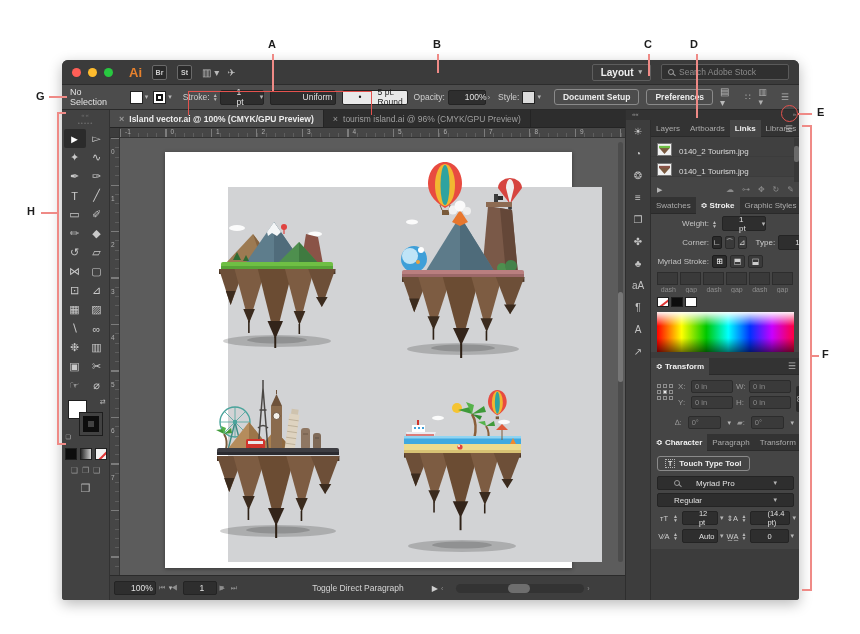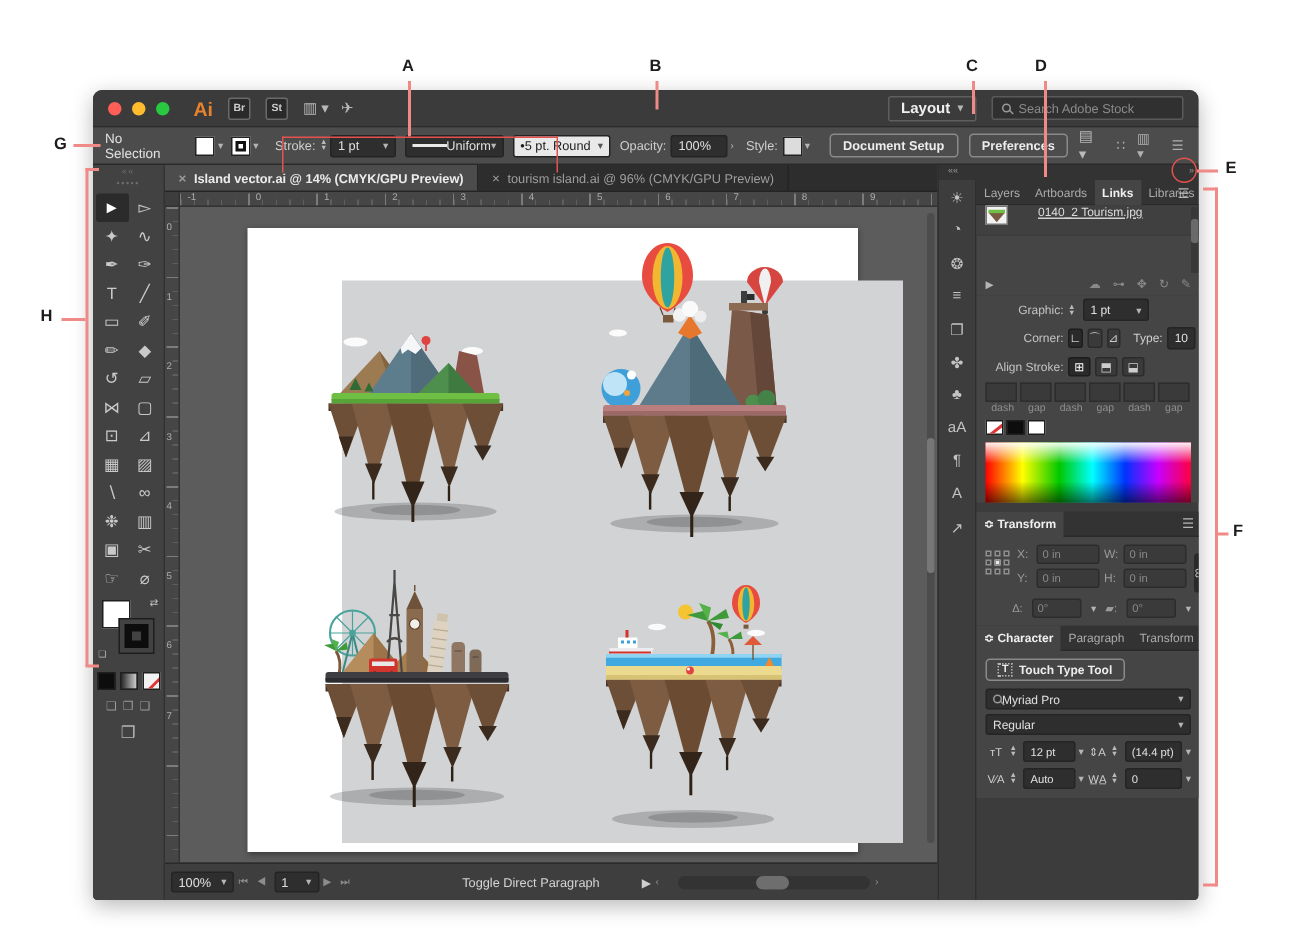--- a/index.html
+++ b/index.html
@@ -26,21 +26,21 @@
   
   .controlbar { position:absolute; left:0; top:25px; width:737px; height:25px; background:#4c4c4c; border-bottom:1px solid #2a2a2a; display:flex; align-items:center; font-size:8.5px; color:#d8d8d8; }
   .selstatus { margin-left:8px; margin-right:10px; font-size:9px; color:#e2e2e2; }
   .swatchbtn { display:flex; align-items:center; gap:2px; margin-right:5px; }
   .fillsw { width:13px; height:13px; background:#fff; border:1px solid #222; }
   .strokesw { width:13px; height:13px; background:#fff; border:1px solid #222; position:relative; }
   .strokesw::after { content:""; position:absolute; left:2px; top:2px; right:2px; bottom:2px; border:2.5px solid #111; }
   .chev { color:#b5b5b5; font-size:7px; }
   .cblabel { color:#cfcfcf; margin:0 3px 0 6px; }
   .spin { display:flex; flex-direction:column; line-height:4px; font-size:5px; color:#bbb; margin-right:2px; }
-  .well { background:#2e2e2e; border:1px solid #242424; border-radius:2px; height:15px; display:flex; align-items:center; padding:0 4px; color:#e0e0e0; gap:0; }
+  .well { background:#2e2e2e; border:1px solid #242424; border-radius:2px; height:15px; display:flex; align-items:center; padding:0 16px; color:#e0e0e0; gap:16px; }
   .well.light { background:#e9e9e9; color:#1a1a1a; }
   .wline { width:30px; height:2px; background:#e8e8e8; }
   .outbtn { border:1px solid #8a8a8a; border-radius:3px; padding:2px 8px; color:#ececec; font-size:8.5px; font-weight:bold; margin-right:7px; white-space:nowrap; }
   .cbicons { display:flex; align-items:center; gap:8px; margin-left:auto; margin-right:10px; color:#b0b0b0; font-size:9px; }
 
   
   .toolbar { position:absolute; left:0; top:50px; width:48px; height:490px; background:#424242; border-right:1px solid #323232; }
   .tb-grip { text-align:center; color:#6d6d6d; font-size:6px; letter-spacing:1px; padding-top:2px; }
   .toolgrid { display:grid; grid-template-columns:22px 22px; justify-content:center; margin-top:3px; }
   .tool { height:19px; display:flex; align-items:center; justify-content:center; color:#c9c9c9; font-size:11px; border-radius:2px; }
@@ -103,21 +103,21 @@
   .strip { position:absolute; left:0; top:10px; width:25px; height:480px; background:#3d3d3d; border-right:1px solid #2e2e2e; display:flex; flex-direction:column; align-items:center; padding-top:4px; gap:7px; }
   .stripicon { width:17px; height:15px; display:flex; align-items:center; justify-content:center; color:#c3c3c3; font-size:10px; }
   .panels { position:absolute; left:25px; top:10px; width:149px; height:480px; }
 
   .ptabs { display:flex; align-items:center; height:17px; background:#333333; border-bottom:1px solid #2a2a2a; font-size:8px; color:#ababab; }
   .ptab { padding:0 5px; height:17px; display:flex; align-items:center; white-space:nowrap; }
   .ptab.active { background:#454545; color:#f0f0f0; font-weight:bold; }
   .pmenu { margin-left:auto; margin-right:4px; color:#b5b5b5; font-size:9px; }
   .pbody { background:#454545; position:relative; font-size:8px; color:#cfcfcf; }
 
-  .linkrow { display:flex; align-items:flex-start; gap:20px; height:20px; padding-left:6px; border-bottom:1px solid #3c3c3c; background:#404040;text-decoration:underline; }
+  .linkrow { display:flex; align-items:flex-end; gap:7px; height:20px; padding-left:6px; border-bottom:1px solid #3c3c3c; background:#404040; }
   .linkthumb { width:15px; height:13px; background:#f2f2f2; border:1px solid #777; display:flex; align-items:center; justify-content:center; }
   .linkname { color:#dcdcdc; font-size:8px; }
   .linksfoot { display:flex; align-items:center; height:15px; background:#454545; color:#8a8a8a; font-size:8px; gap:8px; padding:0 6px; }
   .linksfoot .tri { margin-right:auto; font-size:7px; color:#b5b5b5; }
   .pscroll { position:absolute; right:1px; top:1px; width:5px; height:44px; background:#383838; }
   .pscroll .thumb { position:absolute; top:8px; left:0; width:5px; height:16px; background:#6a6a6a; border-radius:2px; }
 
   .srow { display:flex; align-items:center; height:19px; padding:0 6px; gap:3px; }
   .srlabel { width:52px; text-align:right; color:#c3c3c3; flex:none; }
   .sbtn { width:15px; height:13px; background:#3a3a3a; border:1px solid #2b2b2b; border-radius:2px; color:#cdcdcd; font-size:8px; display:flex; align-items:center; justify-content:center; }
@@ -367,21 +367,21 @@
       <span>❐</span>
       <span>❑</span>
     </div>
     <div class="screenmode">❒</div>
   </div>
 
   <div class="tabbar">
 
   <div class="doctab active">
         <span class="tclose">×</span>
-        <span>Island vector.ai @ 14% (CMYK/GPU Preview)</span>
+        <span>Island vector.ai @ 100% (CMYK/GPU Preview)</span>
       </div>
         <div class="doctab">
         <span class="tclose">×</span>
         <span>tourism island.ai @ 96% (CMYK/GPU Preview)</span>
       </div>
       </div>
 
   <div class="rcorner"></div>
   <div class="rulerH">
         <span style="left: 5px;">-1</span>
@@ -661,56 +661,77 @@
 
         <div class="linkrow green">
               <span class="linkthumb">
                 <svg width="13" height="11" viewBox="0 0 14 12">
                     <polygon points="1,4 13,4 7,11" fill="#7a5a40"></polygon>
                     <rect class="grass" x="1" y="2" width="12" height="2.5" fill="#6fbf44"></rect>
                   </svg>
               </span>
               <span class="linkname">0140_2 Tourism.jpg</span>
             </div>
+              <div class="linkrow">
+              <span class="linkthumb">
+                <svg width="13" height="11" viewBox="0 0 14 12">
+                    <polygon points="1,4 13,4 7,11" fill="#7a5a40"></polygon>
+                    <rect class="grass" x="1" y="2" width="12" height="2.5" fill="#8a5347"></rect>
+                  </svg>
+              </span>
+              <span class="linkname">0140_1 Tourism.jpg</span>
+            </div>
             </div>
         <div class="pscroll">
               <div class="thumb"></div>
             </div>
       </div>
       <div class="linksfoot">
         <span class="tri">▶</span>
         <span>☁</span>
         <span>⊶</span>
         <span>✥</span>
         <span>↻</span>
         <span>✎</span>
       </div>
 
+      <div class="ptabs">
+
+      <div class="ptab">
+              <span>Swatches</span>
+            </div>
+            <div class="ptab active">
+              <span>≎ Stroke</span>
+            </div>
+            <div class="ptab">
+              <span>Graphic Styles</span>
+            </div>
+          </div>
       <div class="pbody">
         <div class="srow">
-          <span class="srlabel">Graphic:</span>
+          <span class="srlabel">Weight:</span>
           <span class="spin">▲<br>▼</span>
           <div class="well" style="width:44px">
             <span>1 pt</span>
             <span class="chev" style="margin-left:auto">▾</span>
           </div>
         </div>
         <div class="srow">
           <span class="srlabel">Corner:</span>
           <span class="sbtn active">∟</span>
           <span class="sbtn">⌒</span>
           <span class="sbtn">⊿</span>
           <span style="margin-left:6px">Type:</span>
           <div class="well" style="width:24px">
                 <span>10</span>
               </div>
 
         </div>
         <div class="srow">
-          <span class="srlabel" style="width:52px">Align Stroke:</span>
+          <span class="srlabel" style="width:52px">Myriad Stroke:</span>
           <span class="sbtn active">⊞</span>
           <span class="sbtn">⬒</span>
           <span class="sbtn">⬓</span>
         </div>
         <div class="dashwells">
           <span class="dashwell"></span>
               <span class="dashwell"></span>
               <span class="dashwell"></span>
               <span class="dashwell"></span>
               <span class="dashwell"></span>

